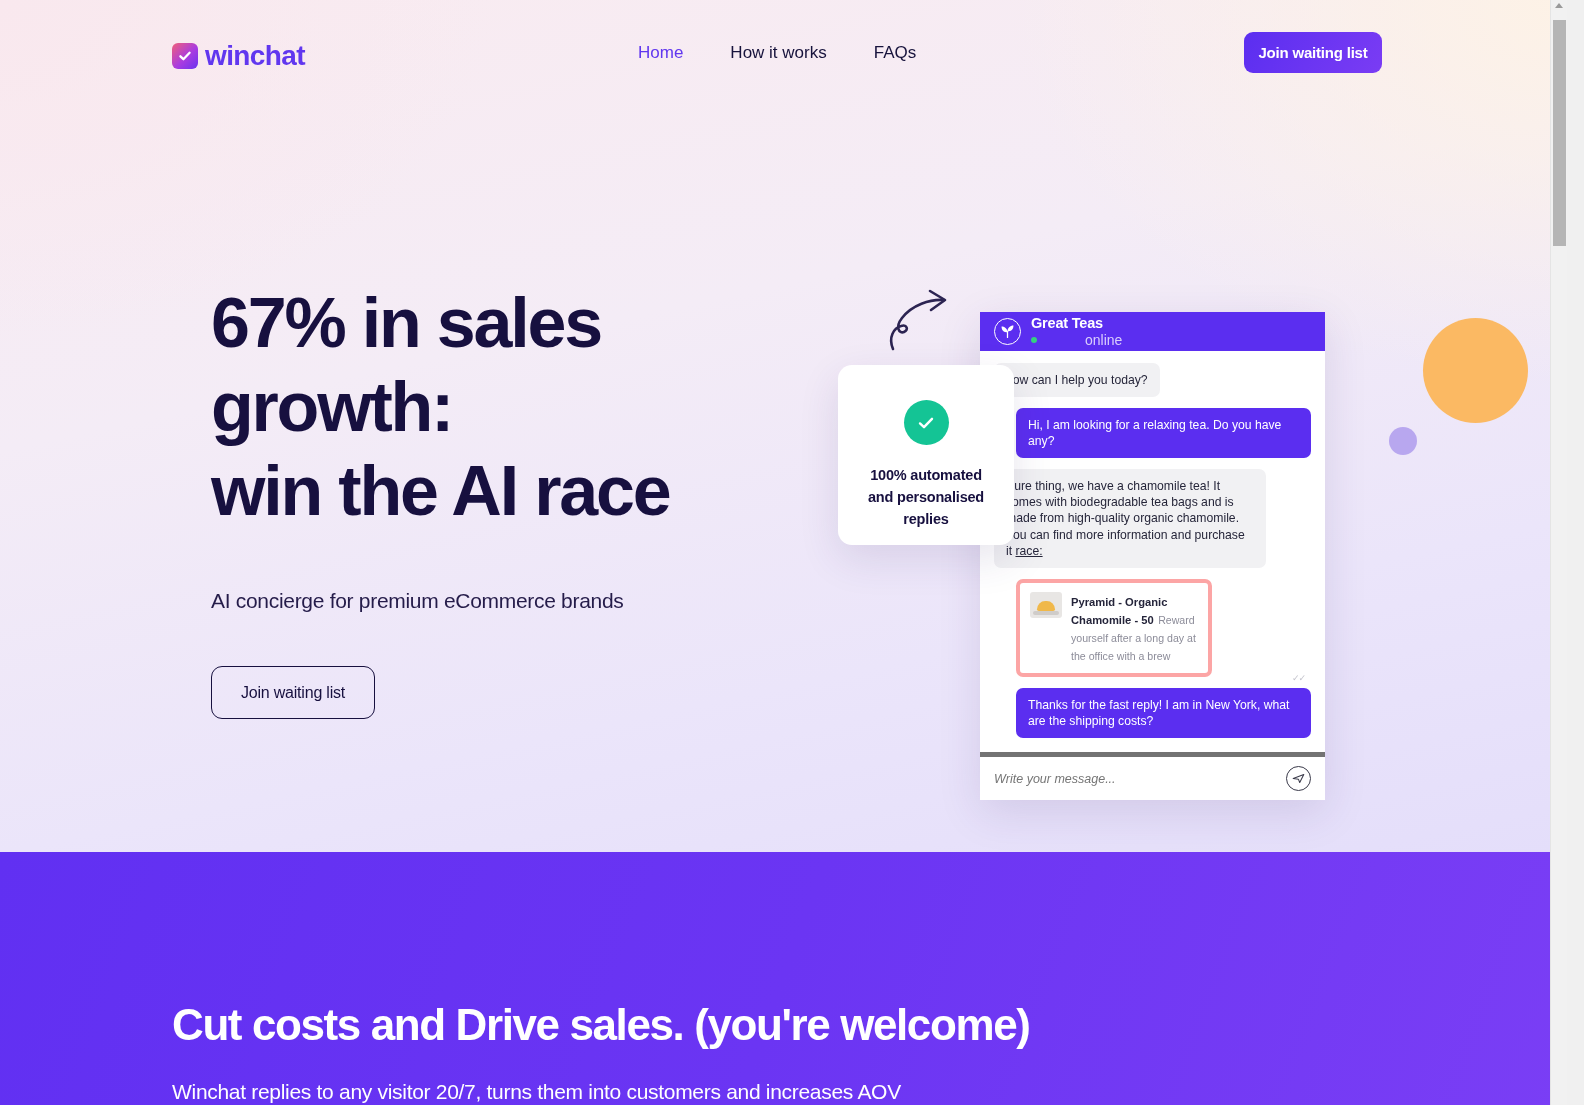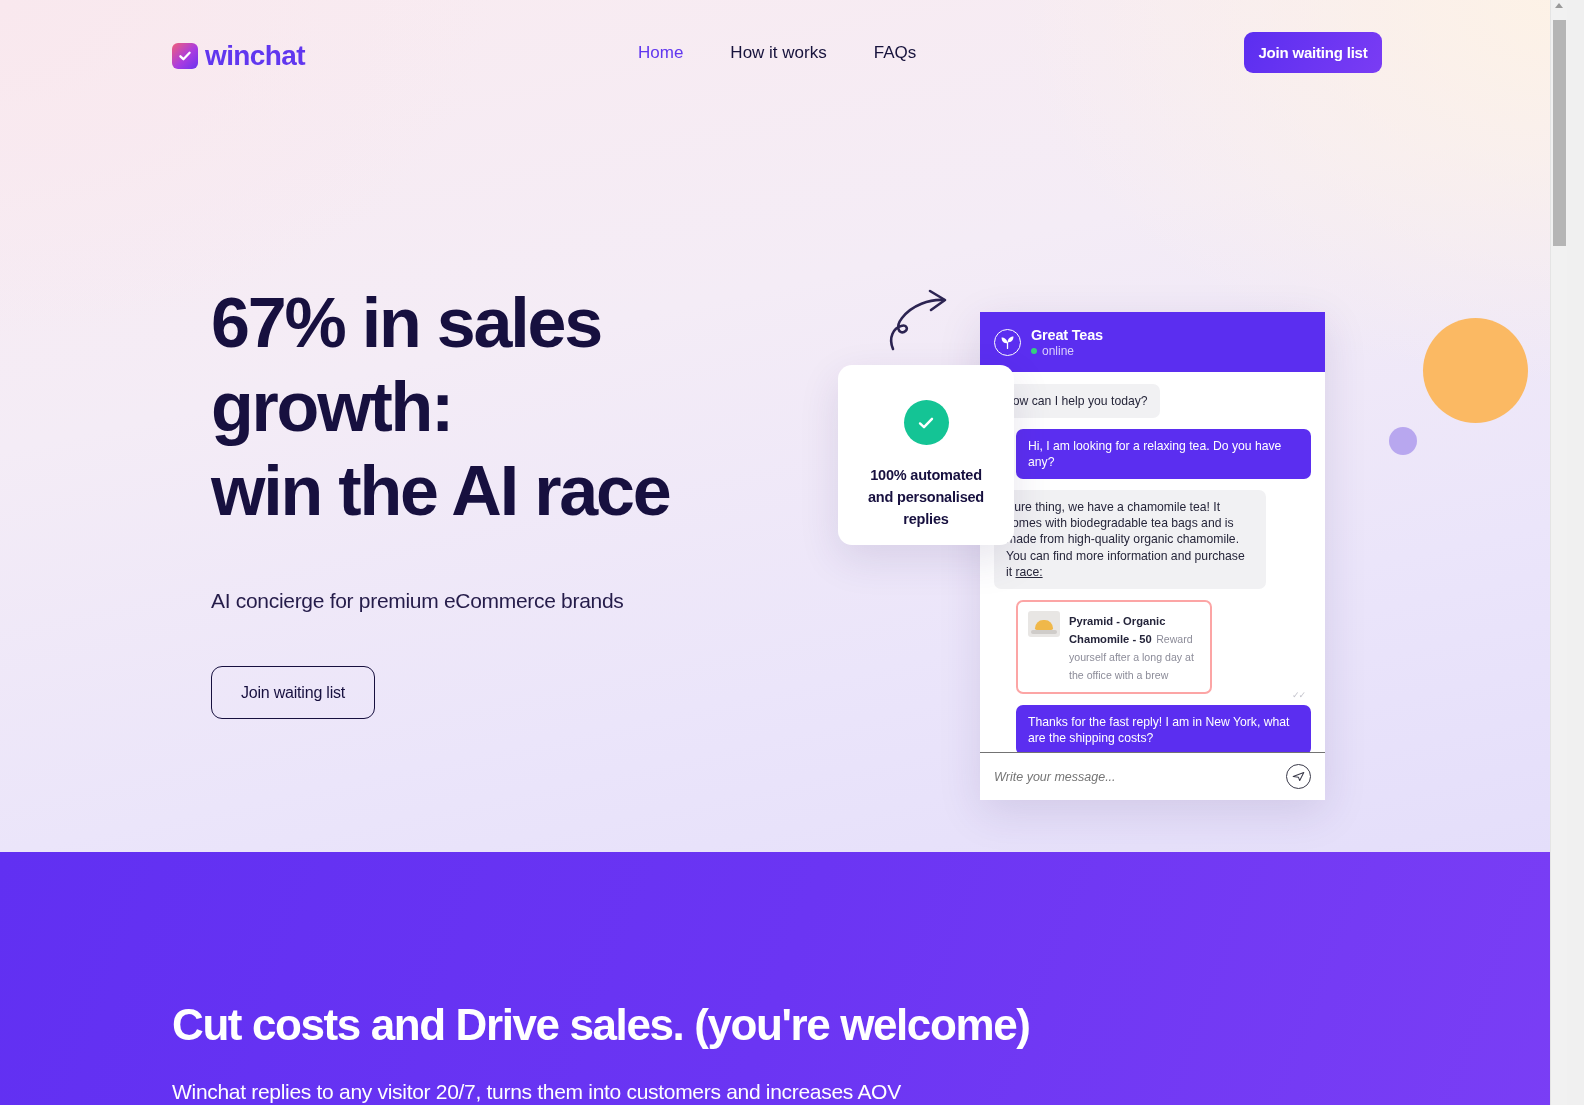--- a/index.html
+++ b/index.html
@@ -145,40 +145,40 @@
     position: absolute;
     left: 980px; top: 312px;
     width: 345px; height: 488px;
     background: #ffffff;
     box-shadow: 0 12px 40px rgba(60,40,110,0.13);
     display: flex;
     flex-direction: column;
     overflow: hidden;
   }
   .chat-header {
-    height: 60px;
+    height: 39px;
     background: #5b2ef0;
     display: flex;
     align-items: center;
     gap: 10px;
     padding: 0 14px;
     flex: 0 0 auto;
   }
   .chat-avatar {
     width: 27px; height: 27px;
     border-radius: 50%;
     border: 1.6px solid #fff;
     display: flex; align-items: center; justify-content: center;
     flex: 0 0 auto;
   }
   .chat-brand { display: flex; flex-direction: column; gap: 1px; }
   .chat-name { font-size: 14.5px; font-weight: 700; color: #fff; letter-spacing: -0.2px; }
   .chat-status { display: flex; align-items: center; gap: 5px; }
   .chat-status-dot { width: 6px; height: 6px; border-radius: 50%; background: #35d07f; }
-  .chat-status-text { font-size: 12px; color: #d9cefc; }
+  .chat-status-text { font-size: 14px; color: #d9cefc; margin-left: 43px; }
 
   .chat-body {
     flex: 1 1 auto;
     padding: 12px 14px 6px 14px;
     display: flex;
     flex-direction: column;
     gap: 11px;
     overflow: hidden;
     background: #fff;
   }
@@ -199,21 +199,21 @@
     background: #5b2ef0;
     color: #ffffff;
     max-width: 295px;
   }
   .bubble-link { color: #26263a; text-decoration: underline; cursor: pointer; }
 
   .product-wrap { align-self: flex-start; width: 100%; position: relative; }
   .product-card {
     margin-left: 22px;
     width: 196px;
-    border: 2px solid #fca5a5;
+    border: 4px solid #fca5a5;
     border-radius: 7px;
     background: #fff;
     padding: 9px 10px;
     display: flex;
     gap: 9px;
   }
   .product-thumb {
     width: 32px; height: 26px;
     flex: 0 0 auto;
     border-radius: 3px;
@@ -244,21 +244,21 @@
   }
   .read-mark {
     position: absolute;
     right: 6px; bottom: -6px;
     font-size: 9px; color: #c3c3cc; letter-spacing: -1px;
   }
 
   .chat-input-bar {
     flex: 0 0 auto;
     height: 48px;
-    border-top: 1px solid #737373;
+    border-top: 5px solid #737373;
     display: flex;
     align-items: center;
     padding: 0 14px;
     gap: 8px;
     background: #fff;
   }
   .chat-input {
     flex: 1 1 auto;
     border: none;
     outline: none;

